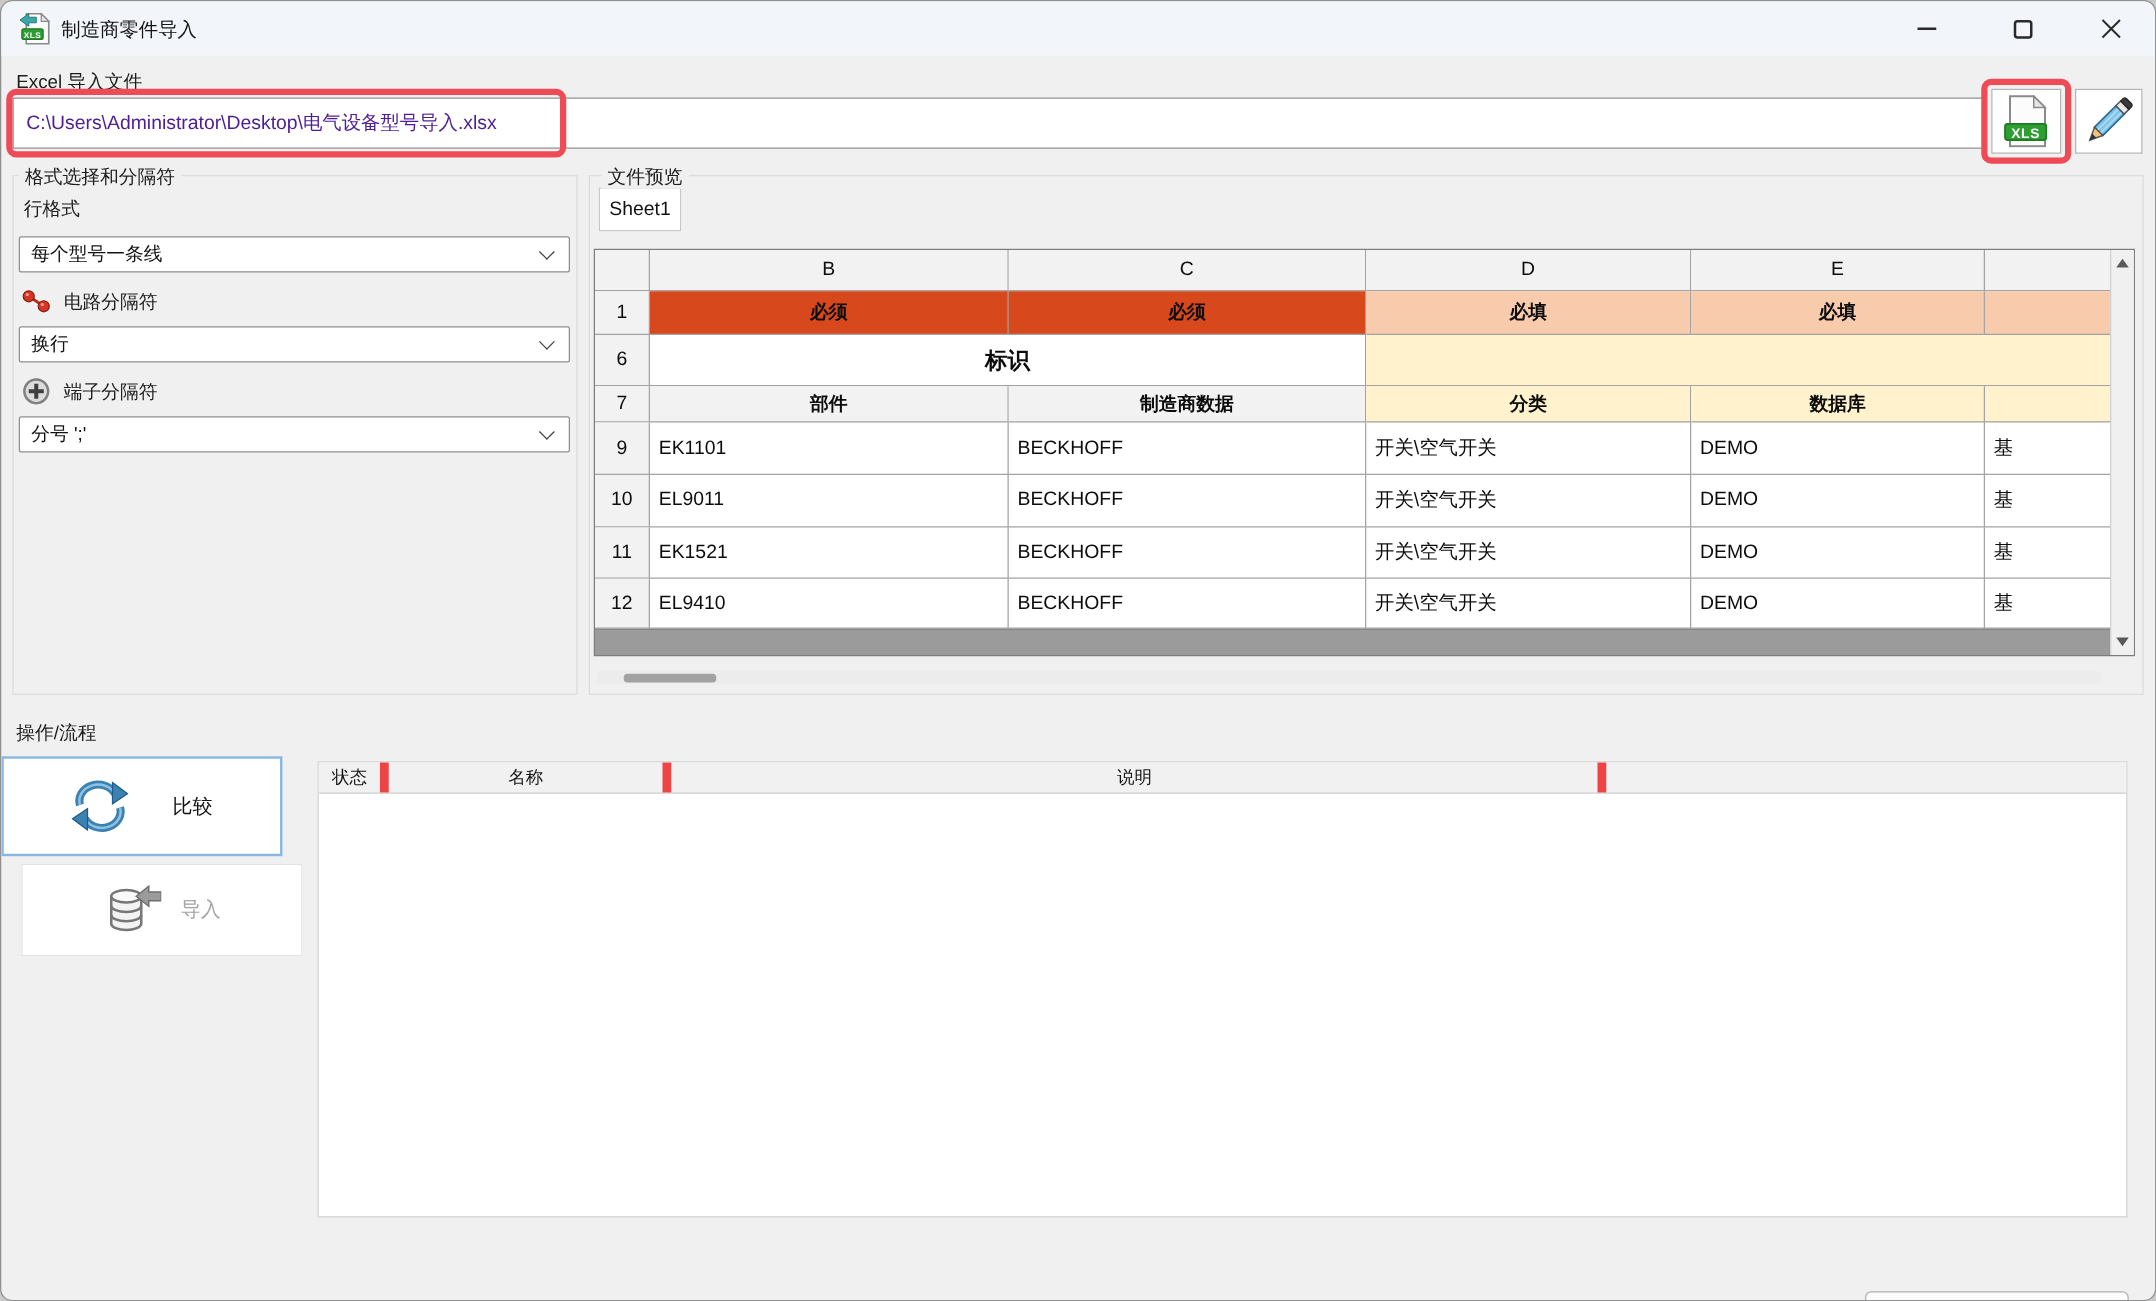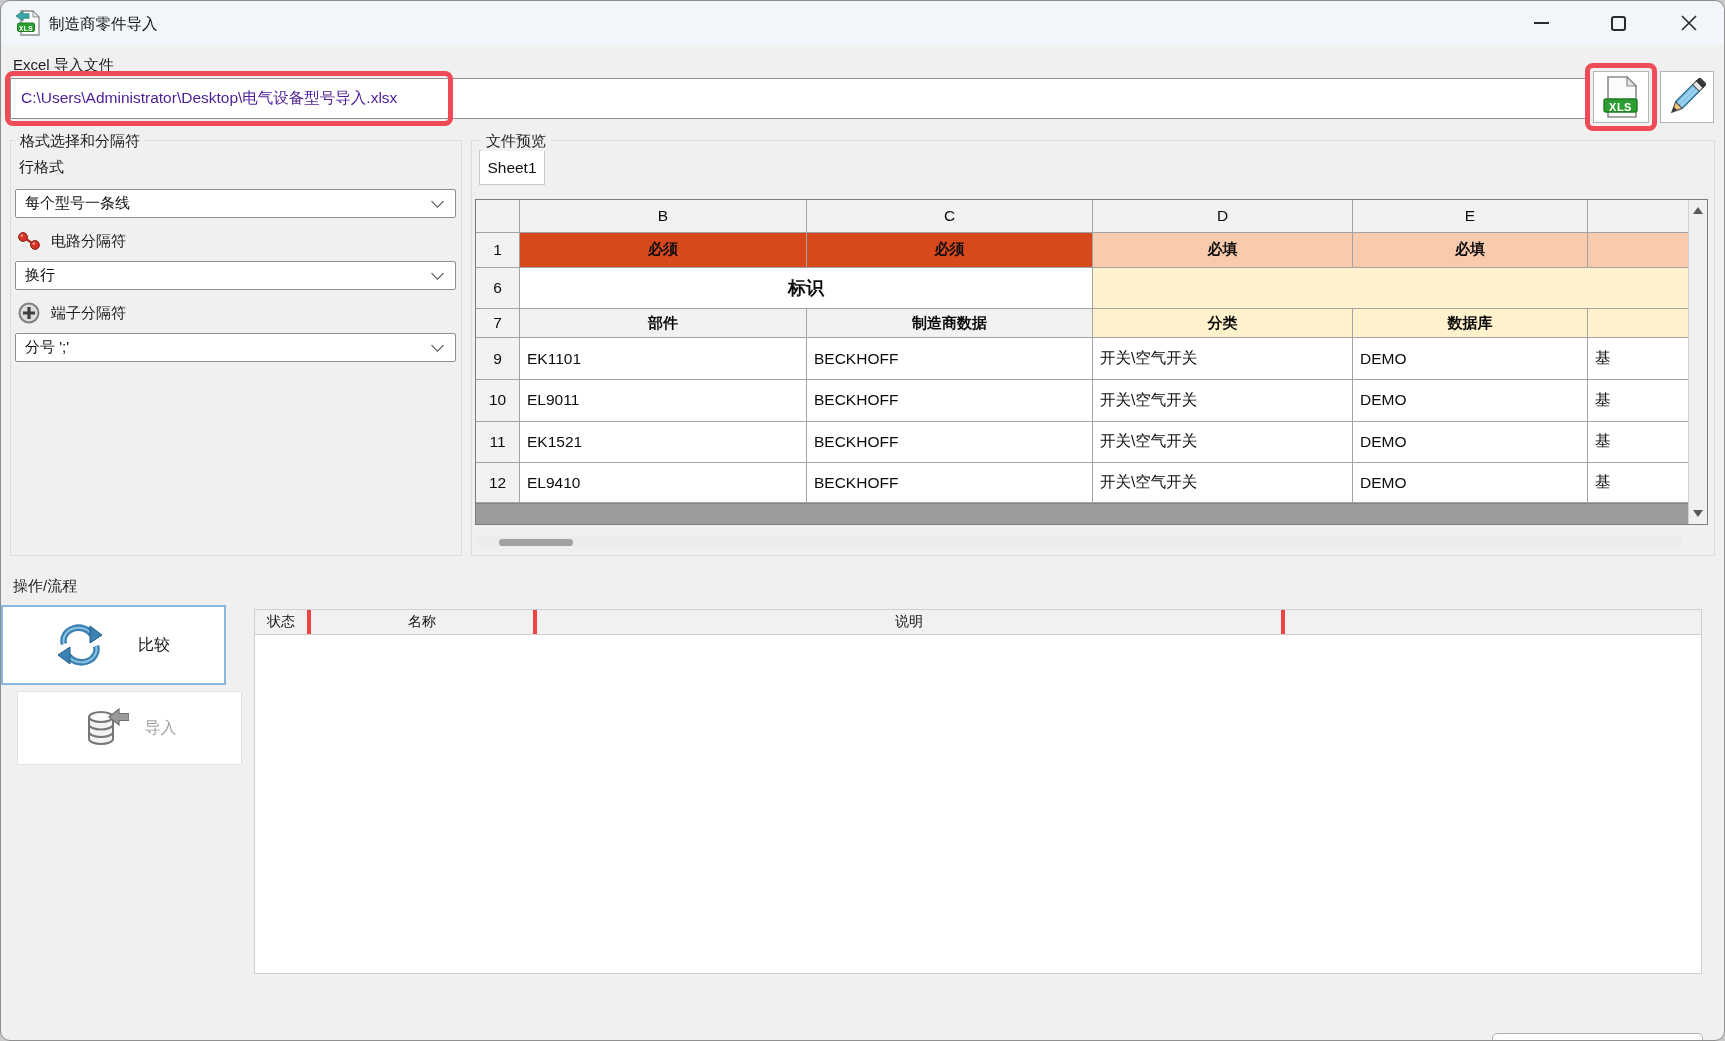--- a/index.html
+++ b/index.html
@@ -50,21 +50,21 @@
   .mini-thumb { position:absolute; top:1.5px; height:7px; width:74px; background:#a2a2a2; border-radius:3px; }
 
   
   .action-btn { background:#fff; display:flex; align-items:center; justify-content:center; gap:16px; font-size:16px; cursor:pointer; }
   .btn-compare { border:2px solid #8ab6e2; color:#111; }
   .btn-import { border:1px solid #e2e2e2; color:#a3a3a3; }
 
   
   .list { background:#fff; border:1px solid #cfcfcf; }
   .list-head { display:flex; height:25px; background:#f1f1f1; border-bottom:1px solid #cfcfcf; font-size:14px; color:#141414; }
-  .lh-cell { display:flex; align-items:center; justify-content:center; border-right:4px solid #ef4444; }
+  .lh-cell { display:flex; align-items:center; justify-content:center; border-right:7px solid #ef4444; }
 
   .close-btn { background:#fdfdfd; border:1px solid #b0b0b0; border-radius:5px; font-size:15.5px; color:#333; display:flex; align-items:center; justify-content:center; cursor:pointer;margin-top:47px; }
 
   .xls-badge { position:absolute; text-align:center; font-weight:bold; color:#fff; letter-spacing:.5px; }
 </style>
 </head>
 <body>
 
 <div class="window">
 

